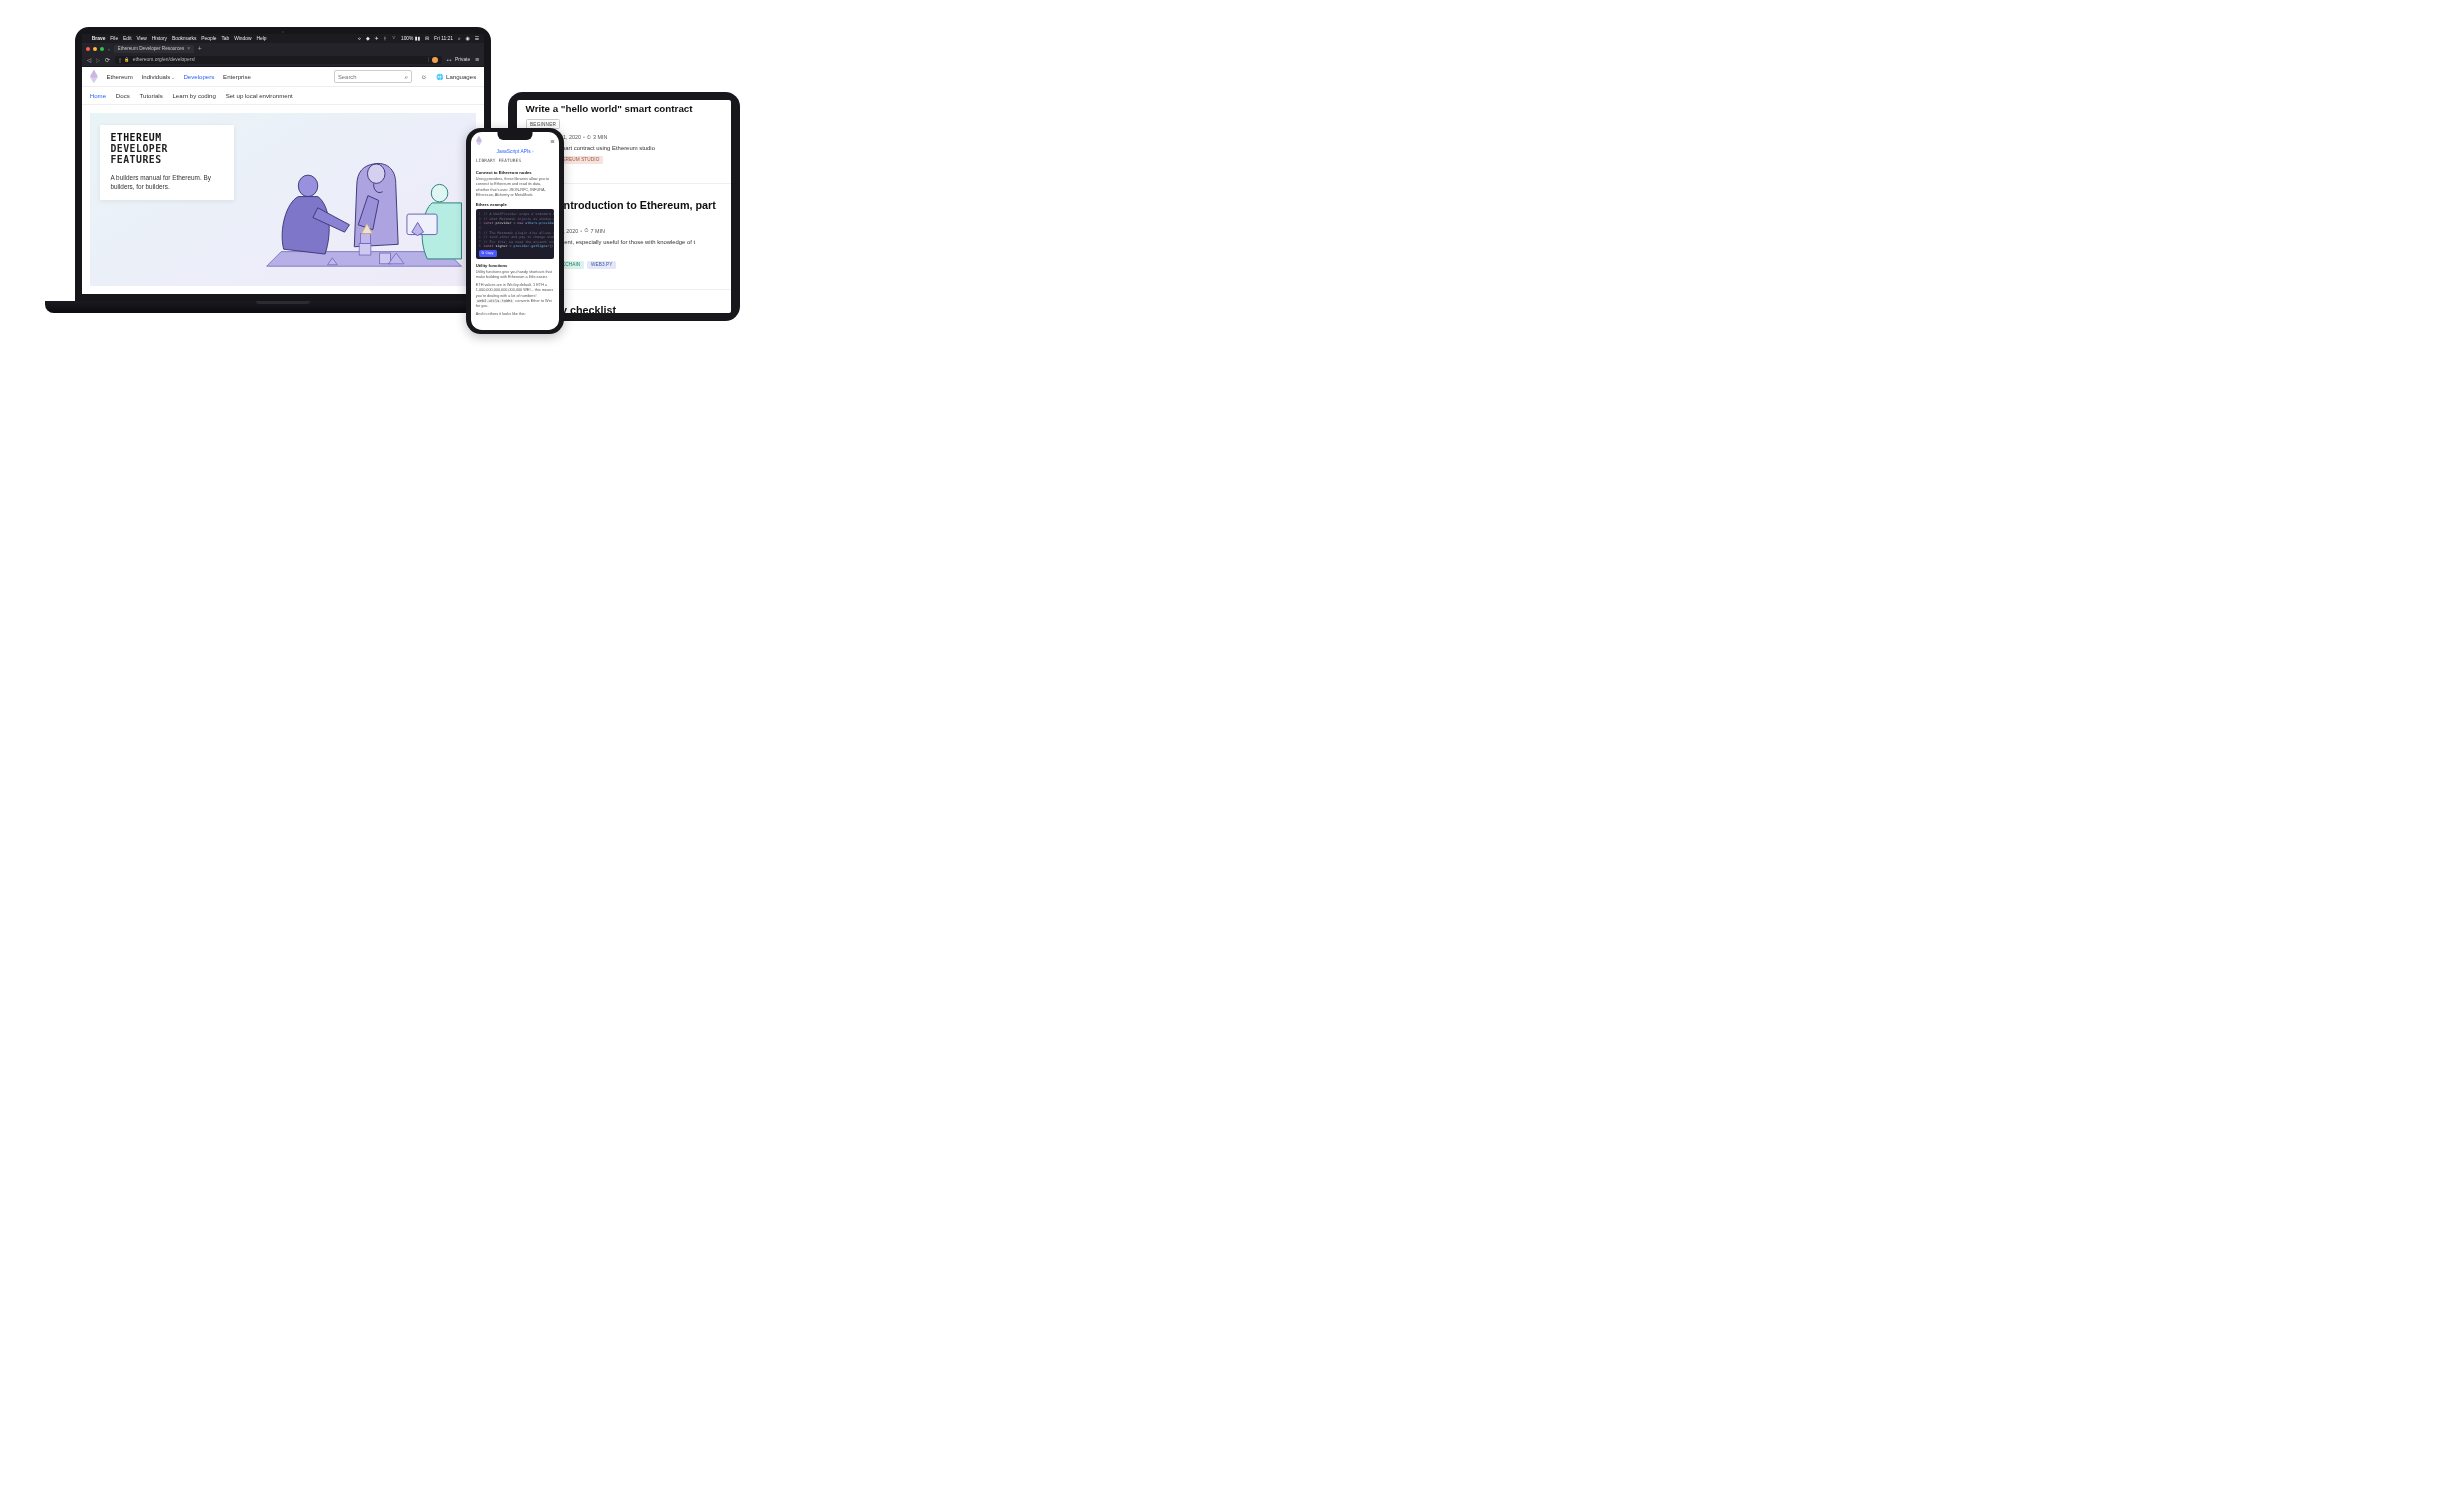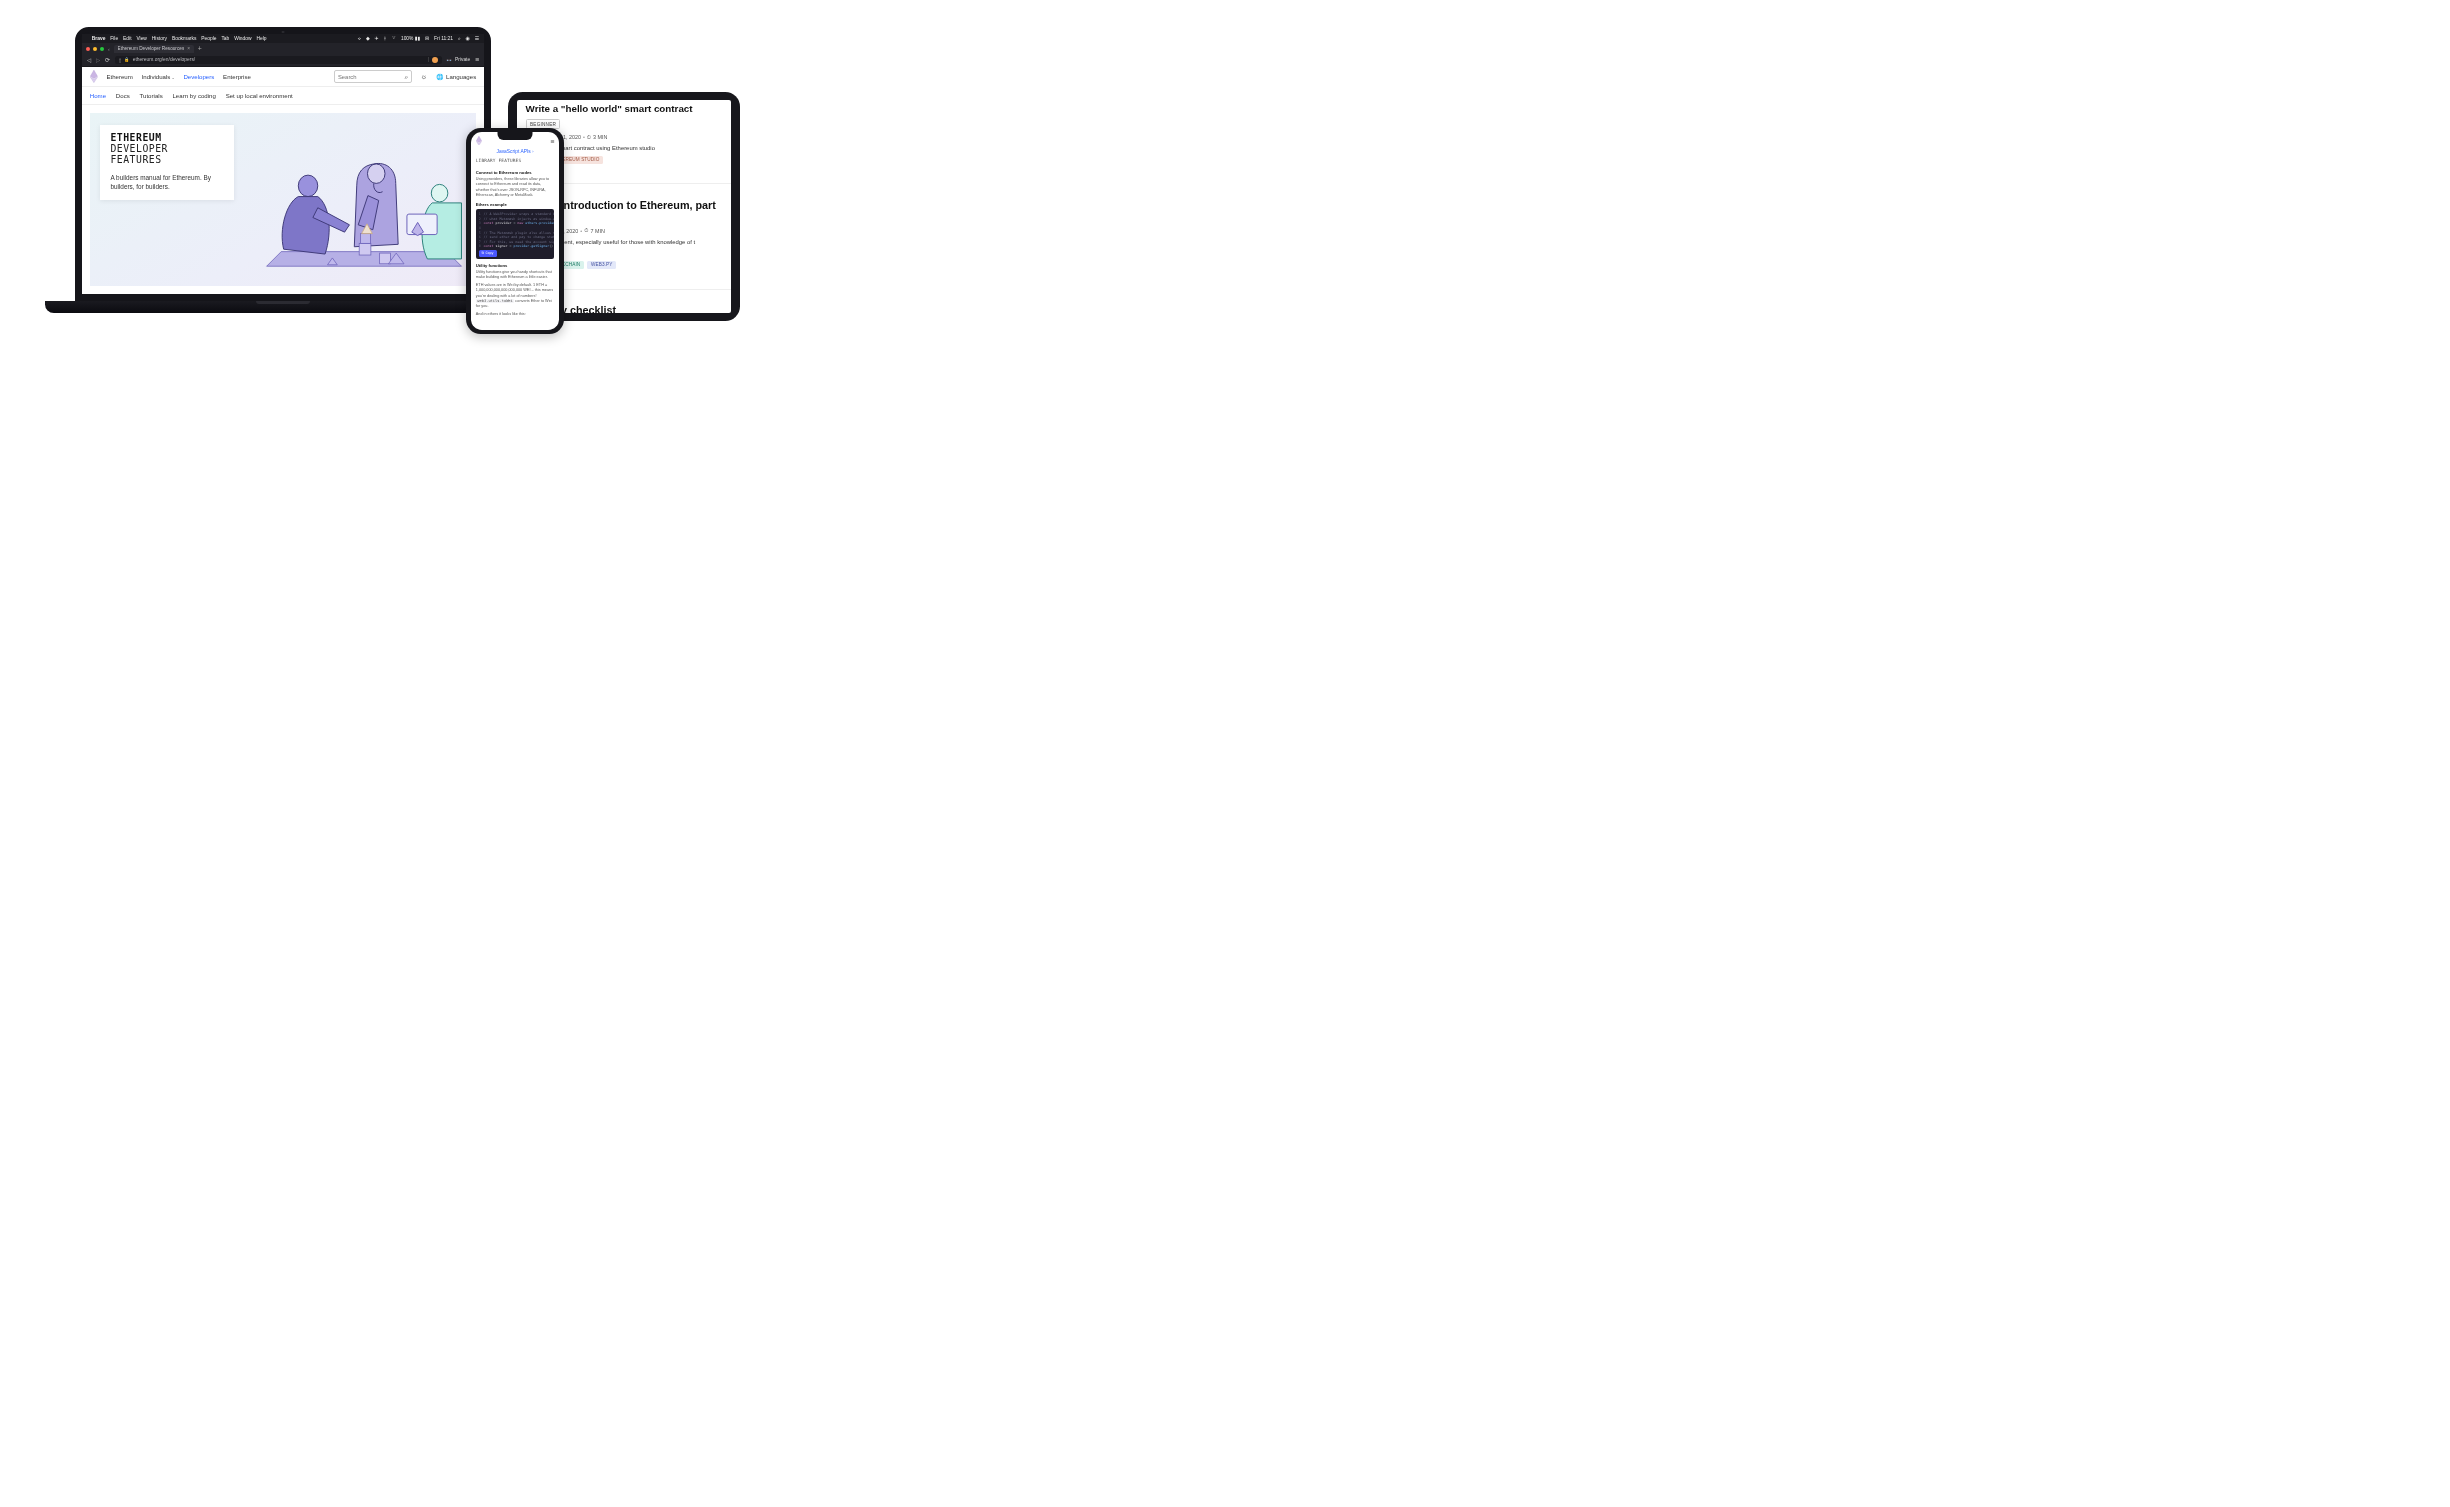--- a/index.html
+++ b/index.html
@@ -61,21 +61,21 @@
 .lang-link{font-size:6.1px;display:flex;align-items:center;gap:2.5px;color:#333}
 
 .sub-nav { height: 17.6px; border-bottom: 0.5px solid #eee; display:flex; align-items:center; padding: 0 7.8px; gap: 9.8px;}
 .sub-nav a{font-size:6.1px;color:#333;cursor:pointer}
 .sub-nav a.current{color:#2962ff;font-weight:500}
 
 .hero { flex:1; padding: 7.8px; position:relative }
 .hero-bg { background: linear-gradient(150deg, #e9f4f6 0%, #eceef9 60%, #efeaf7 100%); height: 100%; position:relative; overflow:hidden }
 .hero-card { position:absolute; left: 9.8px; top: 11.8px; background:#fff; padding: 7.8px 10.8px; box-shadow: 0 1px 4.9px rgba(0,0,0,.08); }
 .hero-card h1{font-family: "SFMono-Regular",Menlo,monospace; font-size:9.8px; letter-spacing:0.5px; font-weight:600;color:#111}
-.hero-card .thin{font-weight:400;color:#222}
+.hero-card .thin{font-weight:700;color:#222}
 .hero-sub{font-size:6.4px;color:#333;margin-top:8.8px;max-width:113px;line-height:1.4}
 .hero-illust{position:absolute; right:0; bottom:0; width: 58%; height:88%; }
 .illust-svg{width:100%;height:100%}
 
 
 .tablet { position:absolute; left:508px; top:92px; width:232px; height:229px; background:#17171c; border-radius:14.7px; padding:7.8px 8.8px; }
 .tablet-screen{width:100%;height:100%;background:#fff;overflow:hidden;border-radius:2px}
 .article{padding:0 0 4.9px 0}
 .article-body{padding:0 8.8px 9.8px 8.8px}
 .art-title{font-size:9.8px;font-weight:600;color:#111;margin:2.9px 0 4.9px 0}

